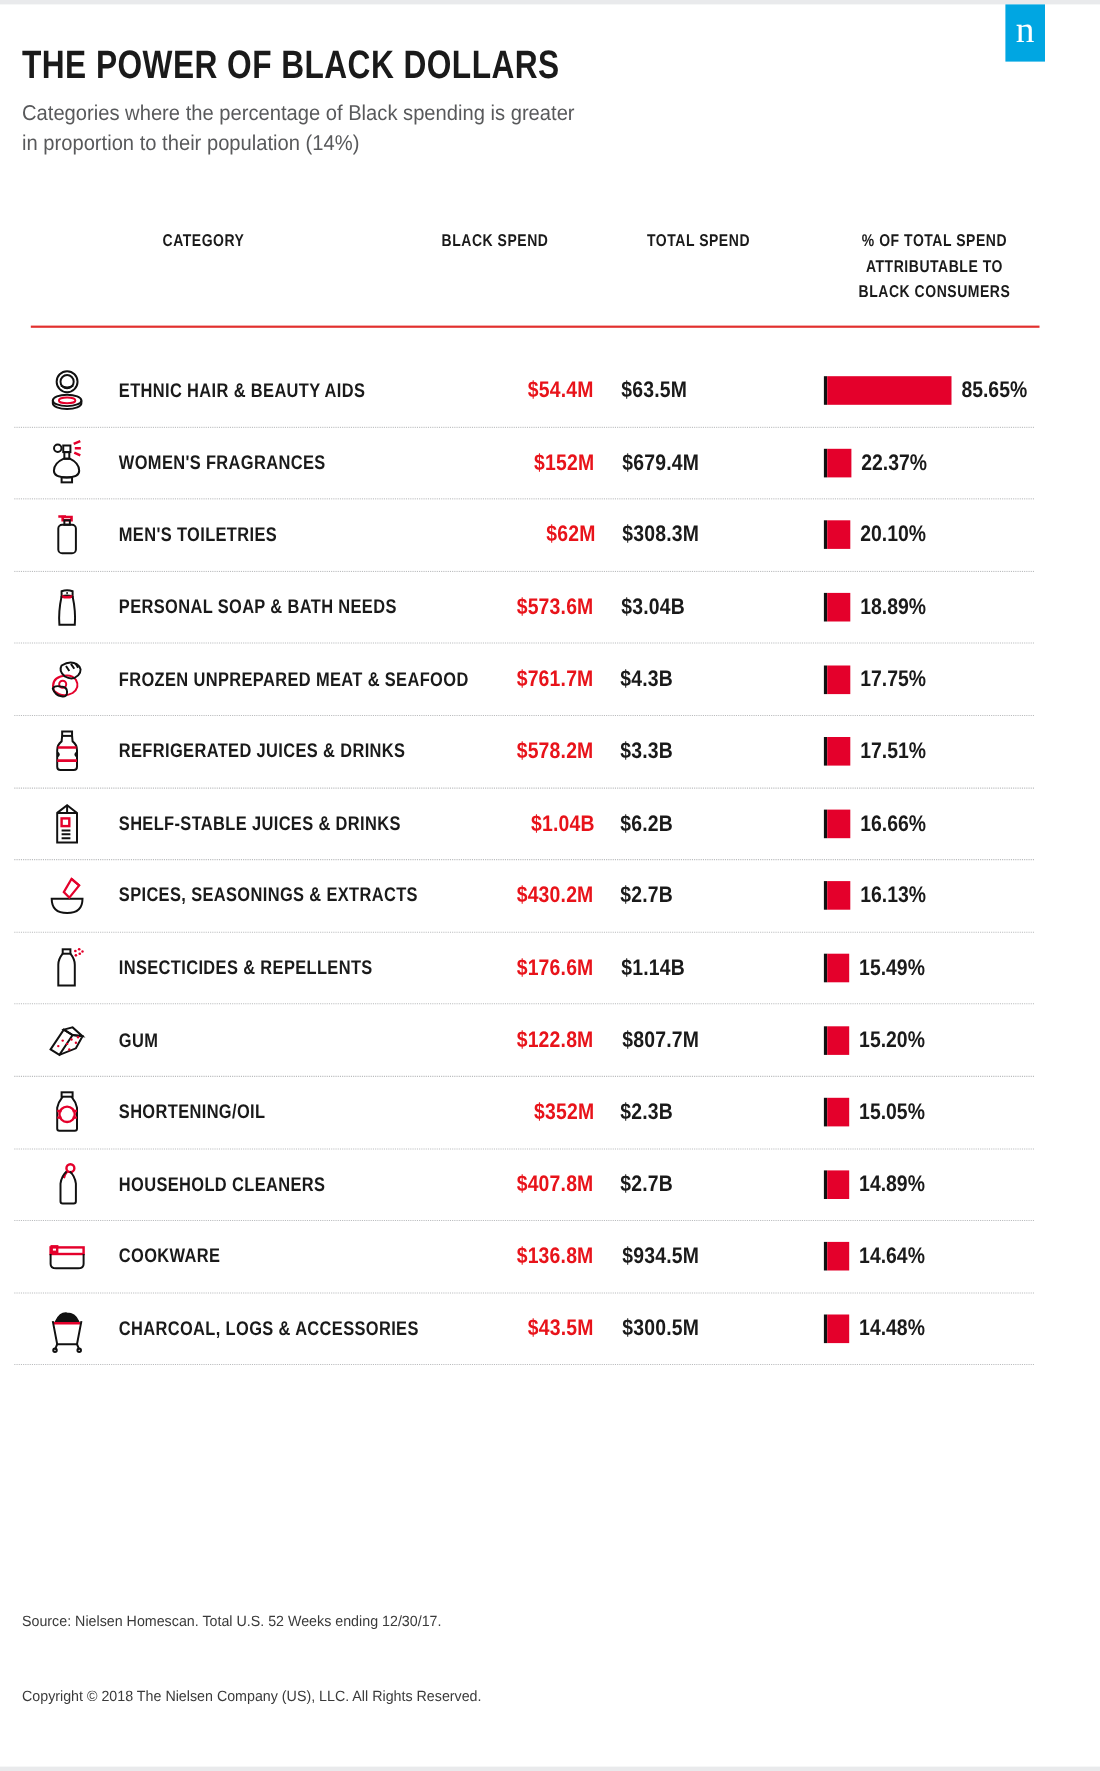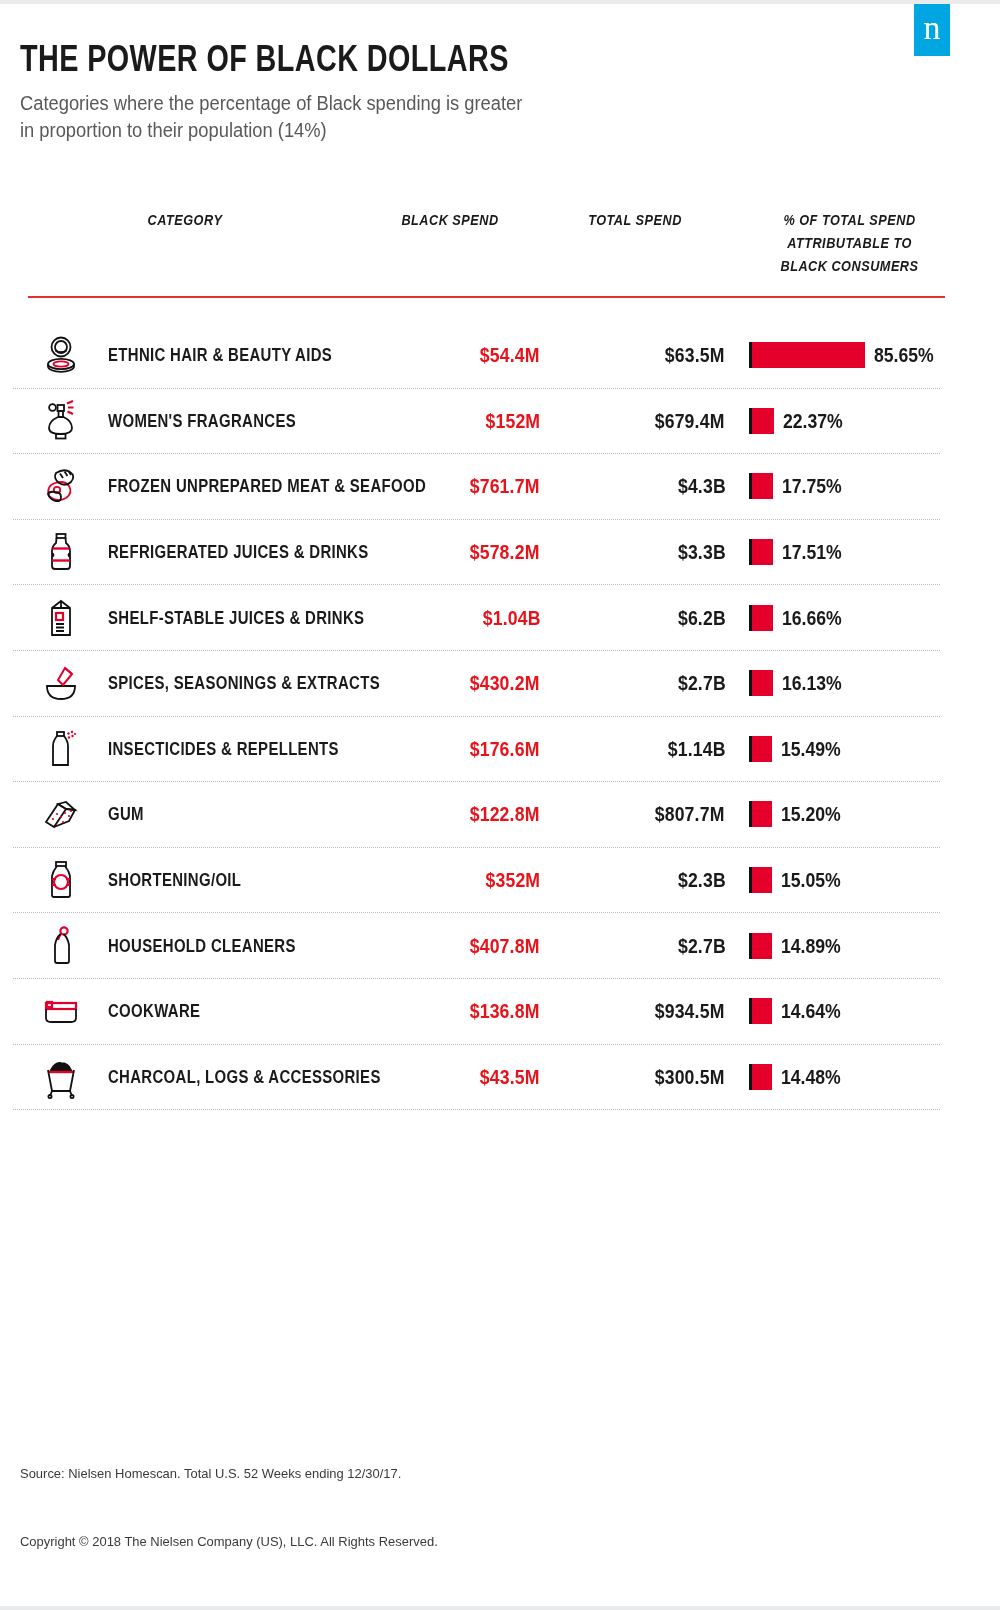--- a/index.html
+++ b/index.html
@@ -52,21 +52,21 @@
     color: #58595b;
     transform: scaleX(0.94);
     transform-origin: left top;
     white-space: pre-line;
   }
 
   
   .table { position: absolute; left: 0; top: 195px; width: 1000px; }
 
   .thead {
-    position: relative; height: 101px; font-style: italic;
+    position: relative; height: 101px;
   }
   .th {
     position: absolute;
     font-family: "Liberation Sans Narrow", "Liberation Sans", sans-serif;
     font-weight: 700;
     font-size: 15.5px;
     letter-spacing: 0.6px;
     color: #1a1a1a;
     text-align: center;
     transform: scaleX(0.82);
@@ -125,21 +125,21 @@
     font-family: "Liberation Sans Narrow", "Liberation Sans", sans-serif;
     font-weight: 700; font-style: normal;
     font-size: 20.5px;
     color: #e8131a;
     letter-spacing: 0.2px;
   }
 
   .cell-total {
     position: absolute; left: 547px; width: 170px; top: 50%;
     transform: translateY(-50%);
-    text-align: right;
+    text-align: left;
   }
   .cell-total i {
     display: inline-block;
     transform: scaleX(0.86);
     font-family: "Liberation Sans Narrow", "Liberation Sans", sans-serif;
     font-weight: 700; font-style: normal;
     font-size: 20.5px;
     color: #1a1a1a;
     letter-spacing: 0.2px;
   }
@@ -237,20 +237,56 @@
        <path d="M28 4.5 34 2M29 8.5h5.5M28.5 12.5 34 15" stroke="#e4002b" stroke-width="2.2"></path>
      </svg>
         </div>
      <div class="cell-category">WOMEN'S FRAGRANCES</div>
      <div class="cell-black"><i>$152M</i></div>
      <div class="cell-total"><i>$679.4M</i></div>
      <div class="cell-bar">
        <span class="bar-tick"></span>
        <span class="bar-fill" style="width:21.5792px"></span>
        <span class="bar-label">22.37%</span>
+     </div>
+      </div>
+      <div class="row">
+        <div class="cell-icon">
+          <svg width="44" height="44" viewBox="0 0 44 44" fill="none" stroke="#111111" stroke-width="1.8">
+       <path d="M18 6h8v3h-8z" stroke="#e4002b" stroke-width="2.4"></path>
+       <path d="M14 5.5h7" stroke="#e4002b" stroke-width="2.4"></path>
+       <rect x="19.5" y="9" width="5" height="4"></rect>
+       <rect x="14" y="13" width="16" height="26" rx="3.5"></rect>
+     </svg>
+        </div>
+     <div class="cell-category">MEN'S TOILETRIES</div>
+     <div class="cell-black"><i>$62M</i></div>
+     <div class="cell-total"><i>$308.3M</i></div>
+     <div class="cell-bar">
+       <span class="bar-tick"></span>
+       <span class="bar-fill" style="width:21.216px"></span>
+       <span class="bar-label">20.10%</span>
+     </div>
+      </div>
+      <div class="row">
+        <div class="cell-icon">
+          <svg width="44" height="44" viewBox="0 0 44 44" fill="none" stroke="#111111" stroke-width="1.8">
+       <path d="M17 7.5 Q22 5.5 27 7.5 L27 12 Q22 10.5 17 12 Z"></path>
+       <circle cx="22" cy="9" r="0.9" fill="#111111" stroke="none"></circle>
+       <path d="M17 12 Q22 14 27 12" stroke="#e4002b" stroke-width="2.4"></path>
+       <path d="M17 12 Q14 26 15 38 L29 38 Q30 26 27 12"></path>
+     </svg>
+        </div>
+     <div class="cell-category">PERSONAL SOAP &amp; BATH NEEDS</div>
+     <div class="cell-black"><i>$573.6M</i></div>
+     <div class="cell-total"><i>$3.04B</i></div>
+     <div class="cell-bar">
+       <span class="bar-tick"></span>
+       <span class="bar-fill" style="width:21.0224px"></span>
+       <span class="bar-label">18.89%</span>
      </div>
       </div>
       <div class="row">
         <div class="cell-icon">
           <svg width="44" height="44" viewBox="0 0 44 44" fill="none" stroke="#111111" stroke-width="1.8">
        <path d="M10 32 Q7 22 16 19 Q26 16 30 22 Q34 29 27 34 Q18 39 10 32Z" stroke="#e4002b"></path>
        <path d="M17 9 Q25 4 31 8 Q37 12 32 18 Q27 23 20 19 Q14 14 17 9Z"></path>
        <path d="M21 9.5 24 14M25.5 7.5 28.5 12M29.5 7 32 11"></path>
        <circle cx="18" cy="26" r="3.2" stroke="#e4002b"></circle>
        <path d="M9 30 Q11 36 17 37 Q22 38 22 33 Q22 28 16 28 Q10 27 9 30Z"></path>

